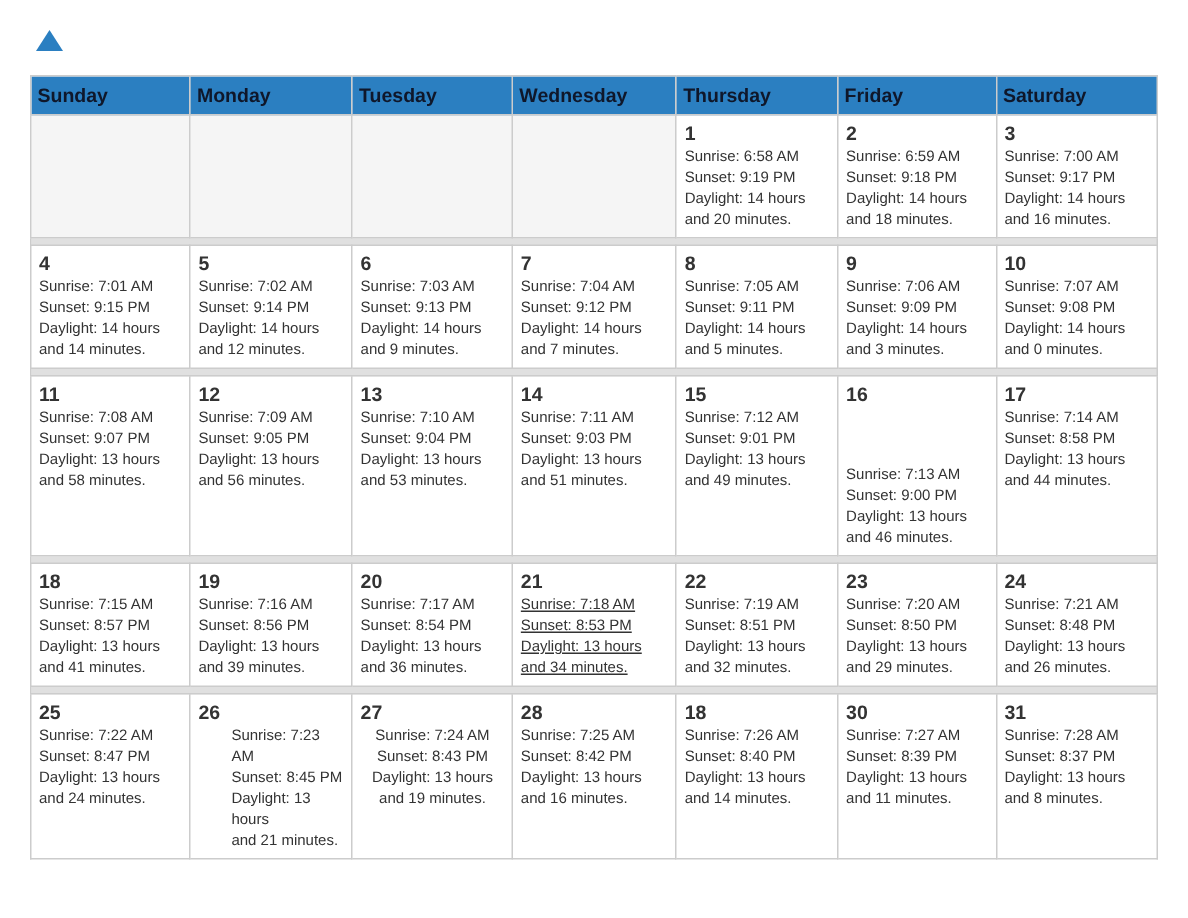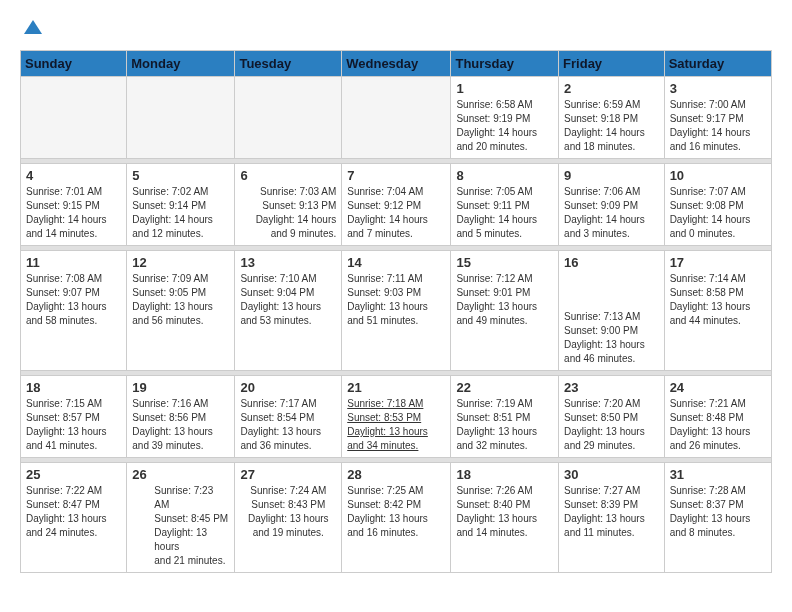--- a/index.html
+++ b/index.html
@@ -97,21 +97,21 @@
           </td>
           <td class="has-content">
             <span class="day-number">5</span>
             <div class="day-info" style="white-space: pre-line;">Sunrise: 7:02 AM
 Sunset: 9:14 PM
 Daylight: 14 hours
 and 12 minutes.</div>
           </td>
           <td class="has-content">
             <span class="day-number">6</span>
-            <div class="day-info" style="white-space: pre-line; text-align: right;">Sunrise: 7:03 AM
+            <div class="day-info" style="white-space: pre-line;">Sunrise: 7:03 AM
 Sunset: 9:13 PM
 Daylight: 14 hours
 and 9 minutes.</div>
           </td>
           <td class="has-content">
             <span class="day-number">7</span>
             <div class="day-info" style="white-space: pre-line;">Sunrise: 7:04 AM
 Sunset: 9:12 PM
 Daylight: 14 hours
 and 7 minutes.</div>

